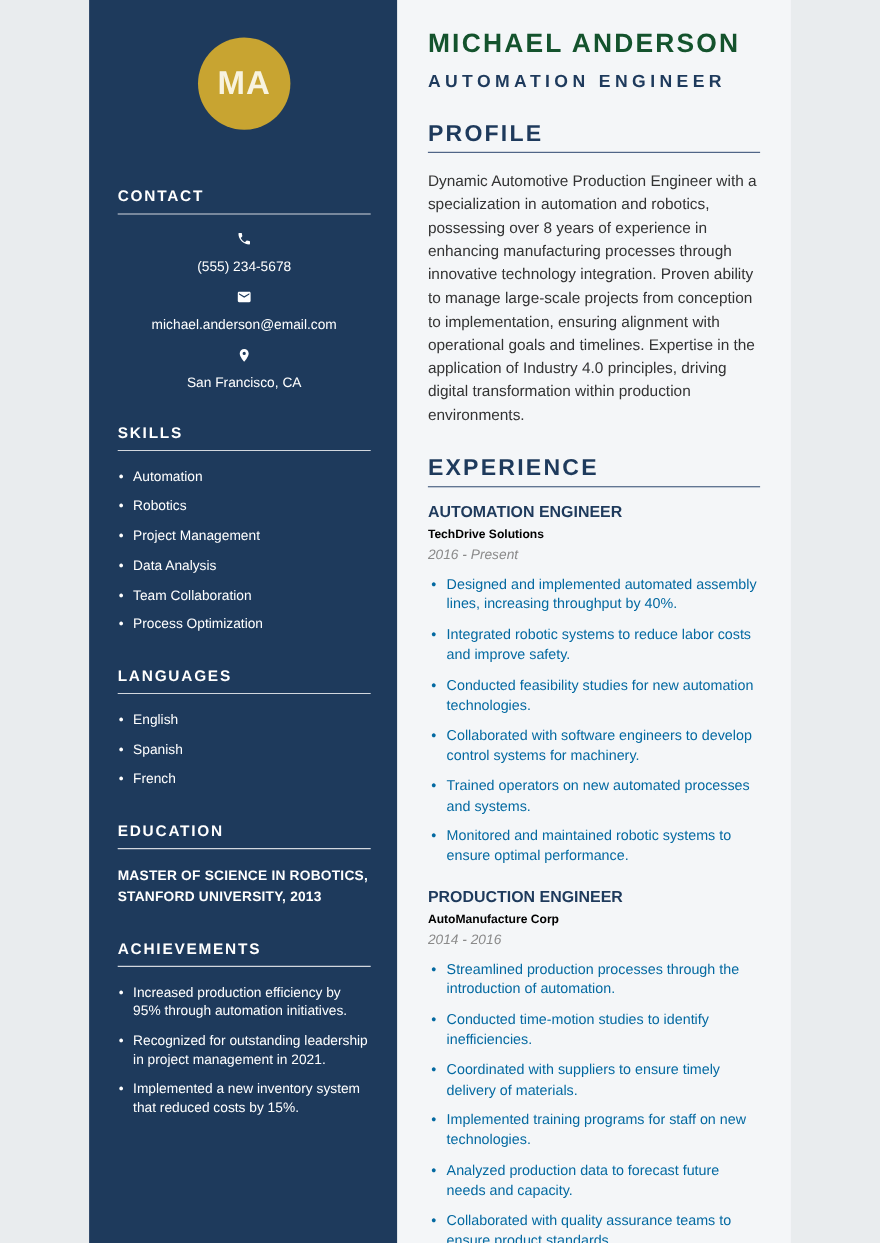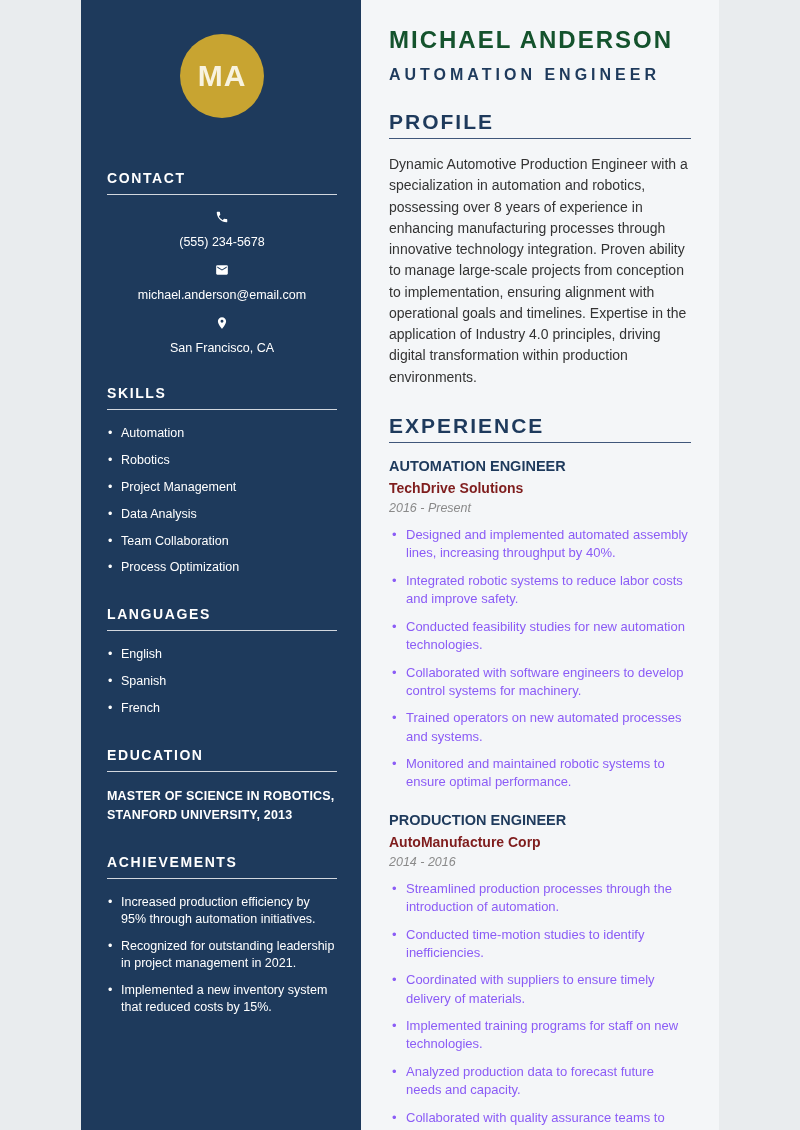--- a/index.html
+++ b/index.html
@@ -99,28 +99,28 @@
     margin-bottom: 15px;
   }
   .profile-text {
     font-size: 14px;
     line-height: 1.52;
     color: #333333;
     margin-bottom: 26px;
   }
   .job { margin-bottom: 20px; }
   .job-role { font-size: 14.5px; font-weight: bold; color: #1e3a5c; margin-bottom: 6px; }
-  .job-company { font-size: 14px; font-weight: bold; color: #7f1d1d; margin-bottom: 5px; }
+  .job-company { font-size: 11px; font-weight: bold; color: #000000; margin-bottom: 5px; }
   .job-dates { font-size: 12.5px; font-style: italic; color: #8a8a8a; margin-bottom: 11px; }
   .job-bullets { list-style: none; }
   .job-bullets li {
     position: relative;
     padding-left: 17px;
     font-size: 13px;
-    color: #8b5cf6;
+    color: #0369a1;
     margin-bottom: 9.5px;
     line-height: 1.4;
   }
   .job-bullets li::before { content: "•"; position: absolute; left: 3px; top: 0; }
 </style>
 </head>
 <body>
 
 <div class="page">
 

